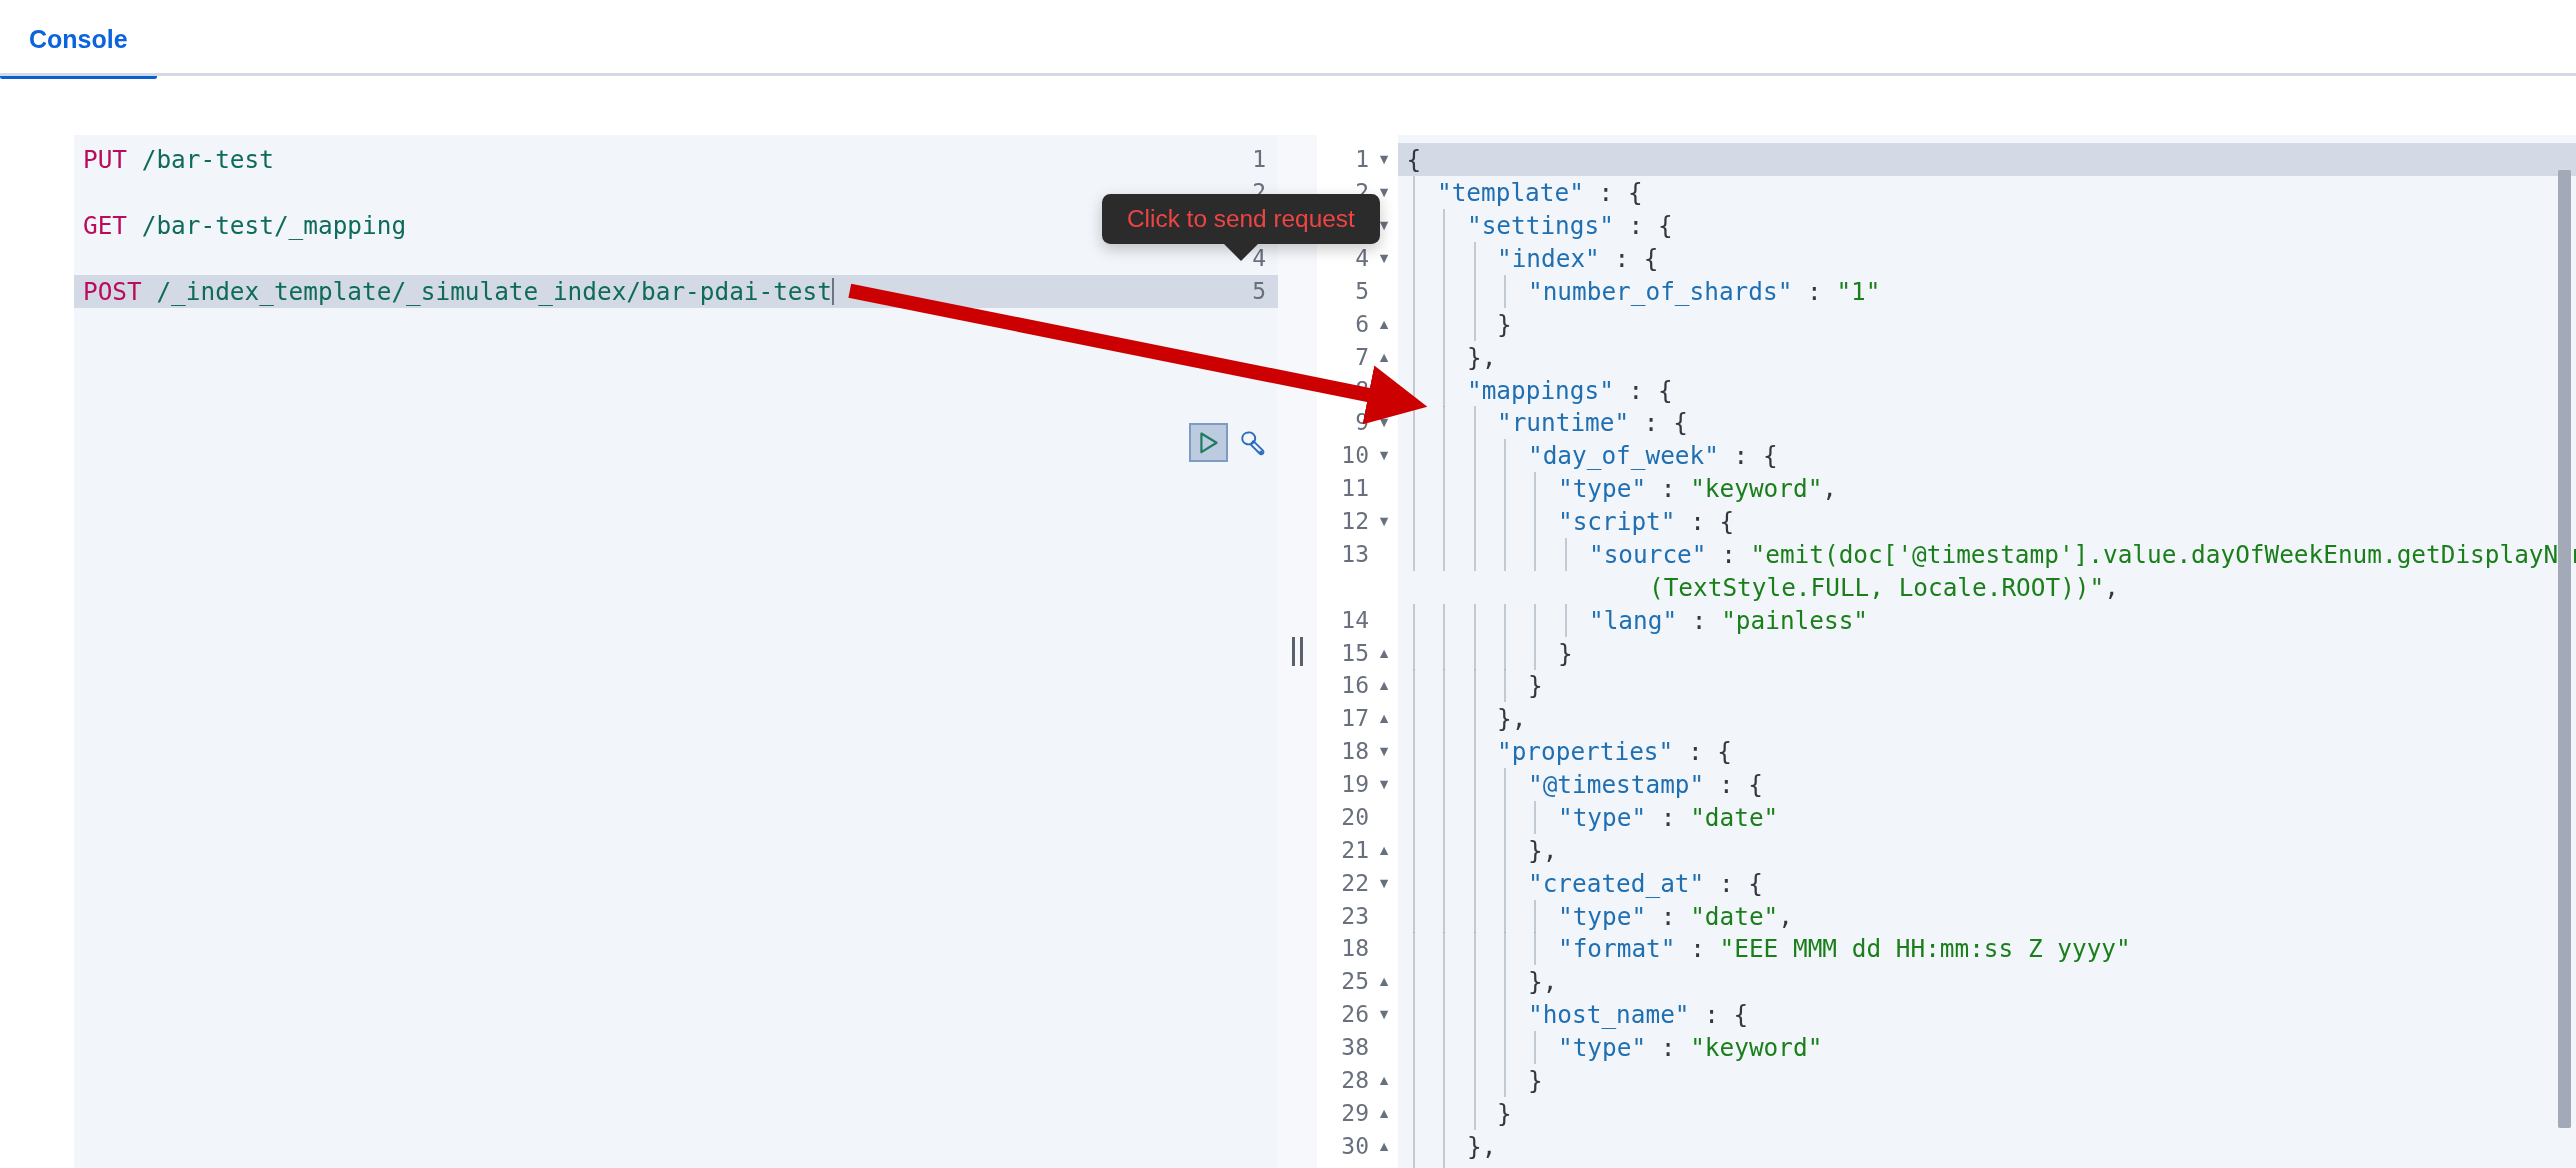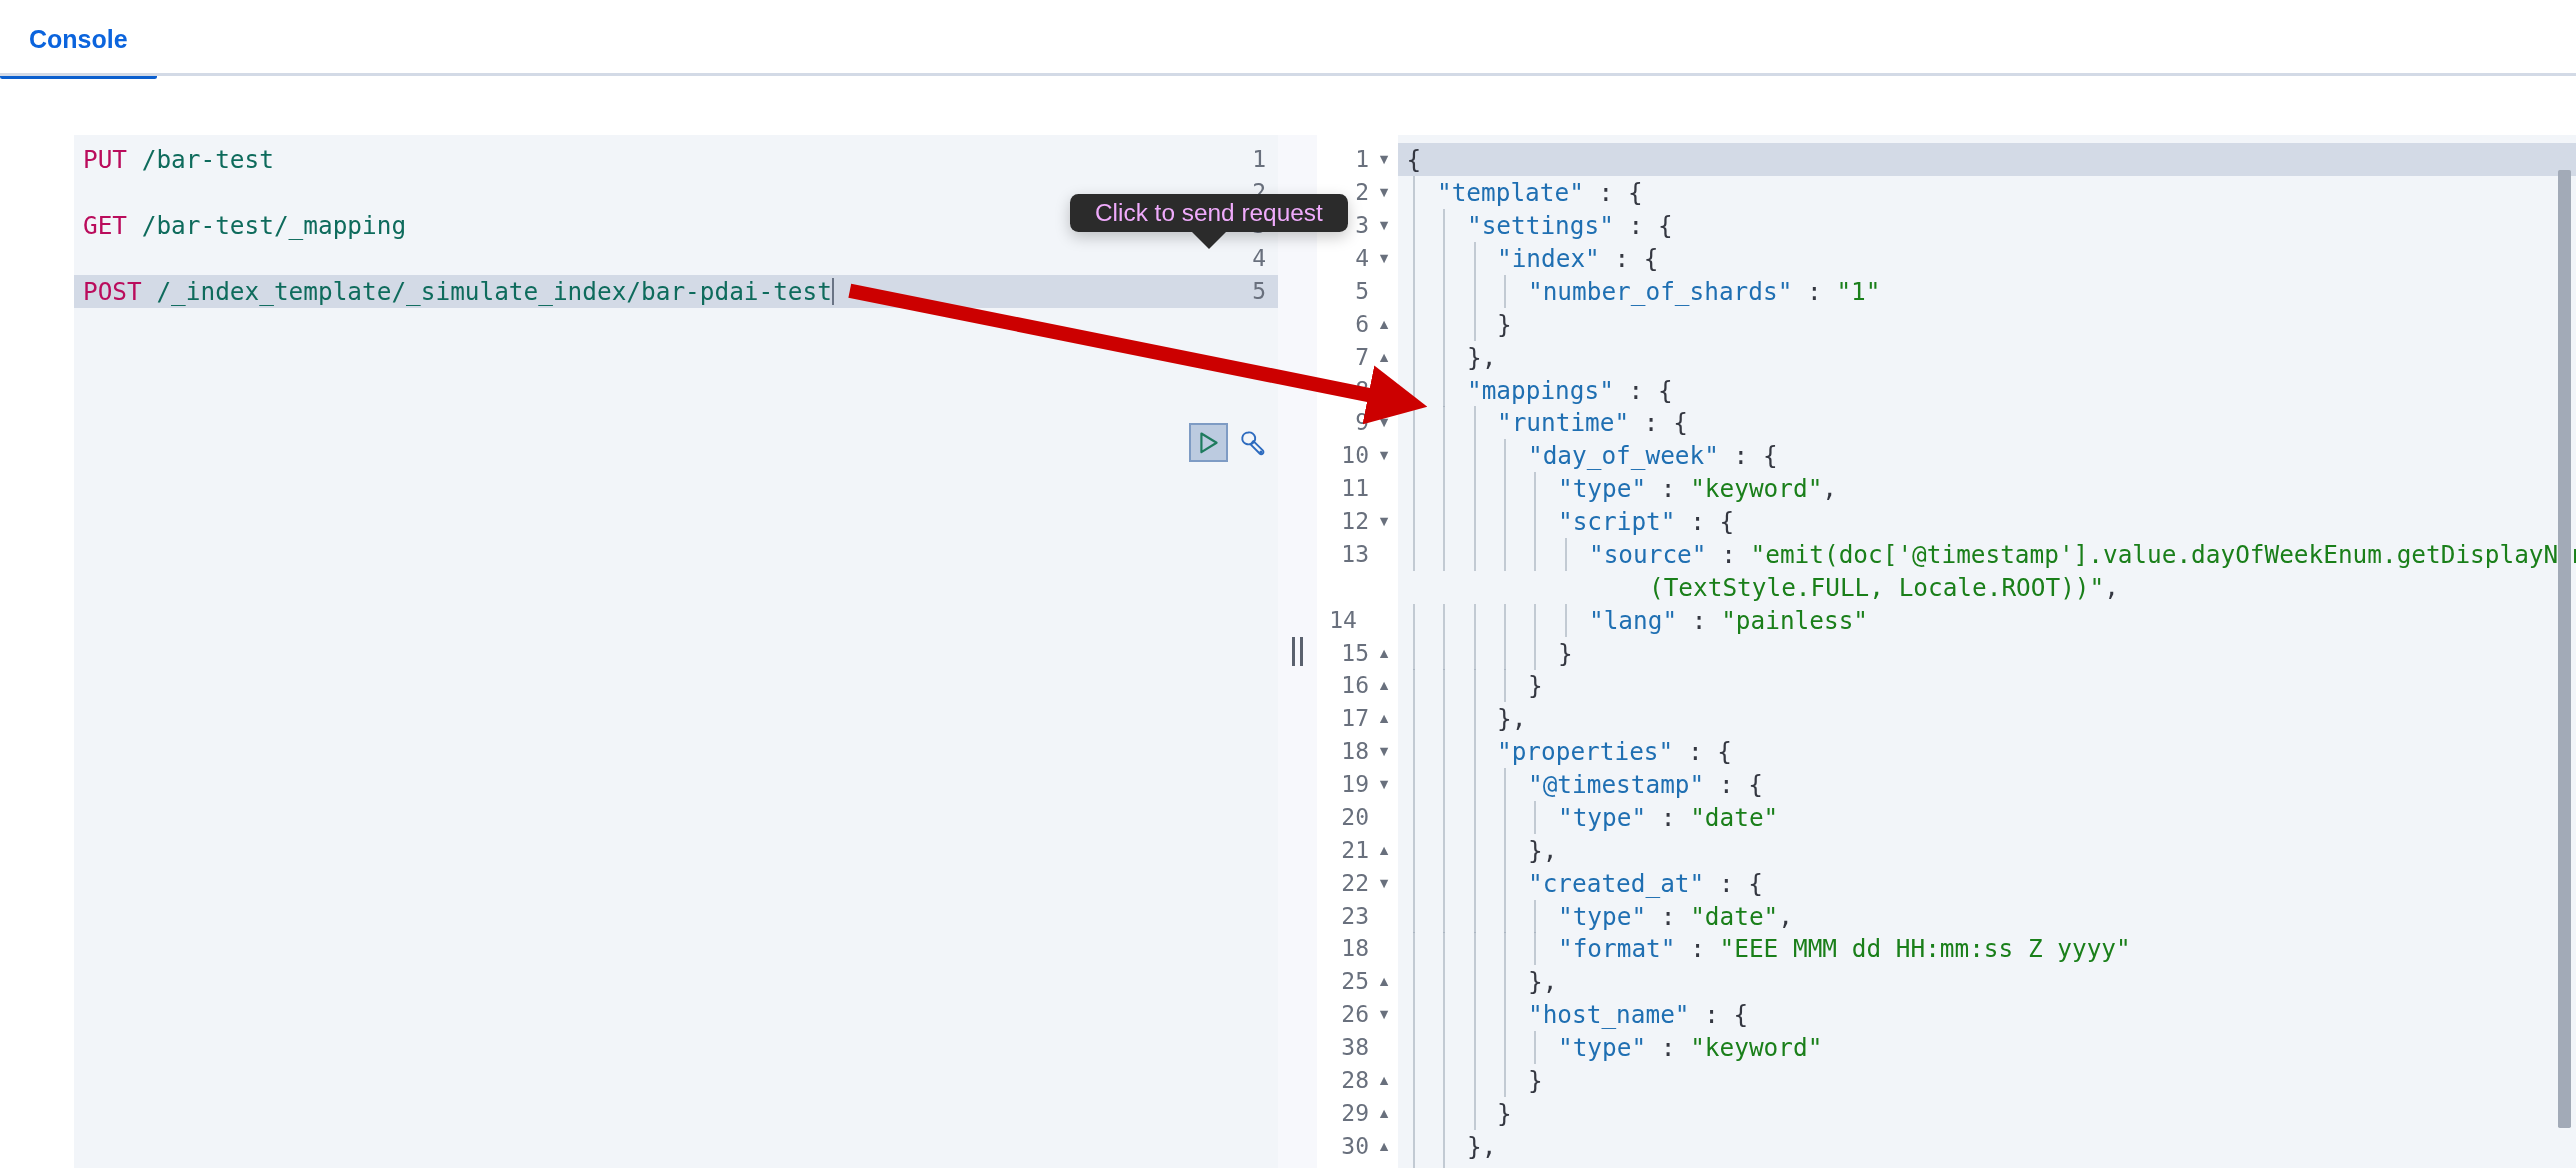--- a/index.html
+++ b/index.html
@@ -121,27 +121,28 @@
     border: 2.5px solid #7E9BC4;
     background: #BCCBE0;
     display: flex; align-items: center; justify-content: center;
     cursor: pointer;
   }
   .wrench { cursor: pointer; line-height: 0; }
 
   
   .tooltip {
     position: absolute;
-    background: #2B2B2B; color: #f0abfc;
+    background: #2B2B2B; color: #ef4444;
     border-radius: 8.4px;
-    padding: 5px 25px;
+    padding: 11px 25px;
     font-size: 24.4px;
     white-space: nowrap;
     box-shadow: 0 5px 15px rgba(0,0,0,0.22);
     z-index: 40;
+    margin-left: 32px;
   }
   .tooltip::after {
     content: ""; position: absolute;
     left: 50%; transform: translateX(-50%);
     bottom: -17px; width: 0; height: 0;
     border-left: 18.5px solid transparent;
     border-right: 18.5px solid transparent;
     border-top: 18.5px solid #2B2B2B;
   }
 
@@ -332,21 +333,21 @@
           <div class="jline" style="top: 370px; padding-left: 160px;"><span class="k">"script"</span><span class="p"> : </span><span class="p">{</span></div>
           <div class="rln" style="top: 403px;">13</div>
           <div class="indent-guide" style="left: 96px; top: 403px; height: 33px;"></div>
           <div class="indent-guide" style="left: 126px; top: 403px; height: 33px;"></div>
           <div class="indent-guide" style="left: 157px; top: 403px; height: 33px;"></div>
           <div class="indent-guide" style="left: 187px; top: 403px; height: 33px;"></div>
           <div class="indent-guide" style="left: 217px; top: 403px; height: 33px;"></div>
           <div class="indent-guide" style="left: 248px; top: 403px; height: 33px;"></div>
           <div class="jline" style="top: 403px; padding-left: 191px;"><span class="k">"source"</span><span class="p"> : </span><span class="s">"emit(doc['@timestamp'].value.dayOfWeekEnum.getDisplayName</span></div>
           <div class="jline" style="top: 436px; padding-left: 251px;"><span class="s">(TextStyle.FULL, Locale.ROOT))"</span><span class="p">,</span></div>
-          <div class="rln" style="top: 469px; text-align: center;">14</div>
+          <div class="rln" style="top: 469px;">14</div>
           <div class="indent-guide" style="left: 96px; top: 469px; height: 33px;"></div>
           <div class="indent-guide" style="left: 126px; top: 469px; height: 33px;"></div>
           <div class="indent-guide" style="left: 157px; top: 469px; height: 33px;"></div>
           <div class="indent-guide" style="left: 187px; top: 469px; height: 33px;"></div>
           <div class="indent-guide" style="left: 217px; top: 469px; height: 33px;"></div>
           <div class="indent-guide" style="left: 248px; top: 469px; height: 33px;"></div>
           <div class="jline" style="top: 469px; padding-left: 191px;"><span class="k">"lang"</span><span class="p"> : </span><span class="s">"painless"</span></div>
           <div class="rln" style="top: 502px;">15</div>
           <div class="fold" style="top: 502px;">▲</div>
           <div class="indent-guide" style="left: 96px; top: 502px; height: 33px;"></div>

